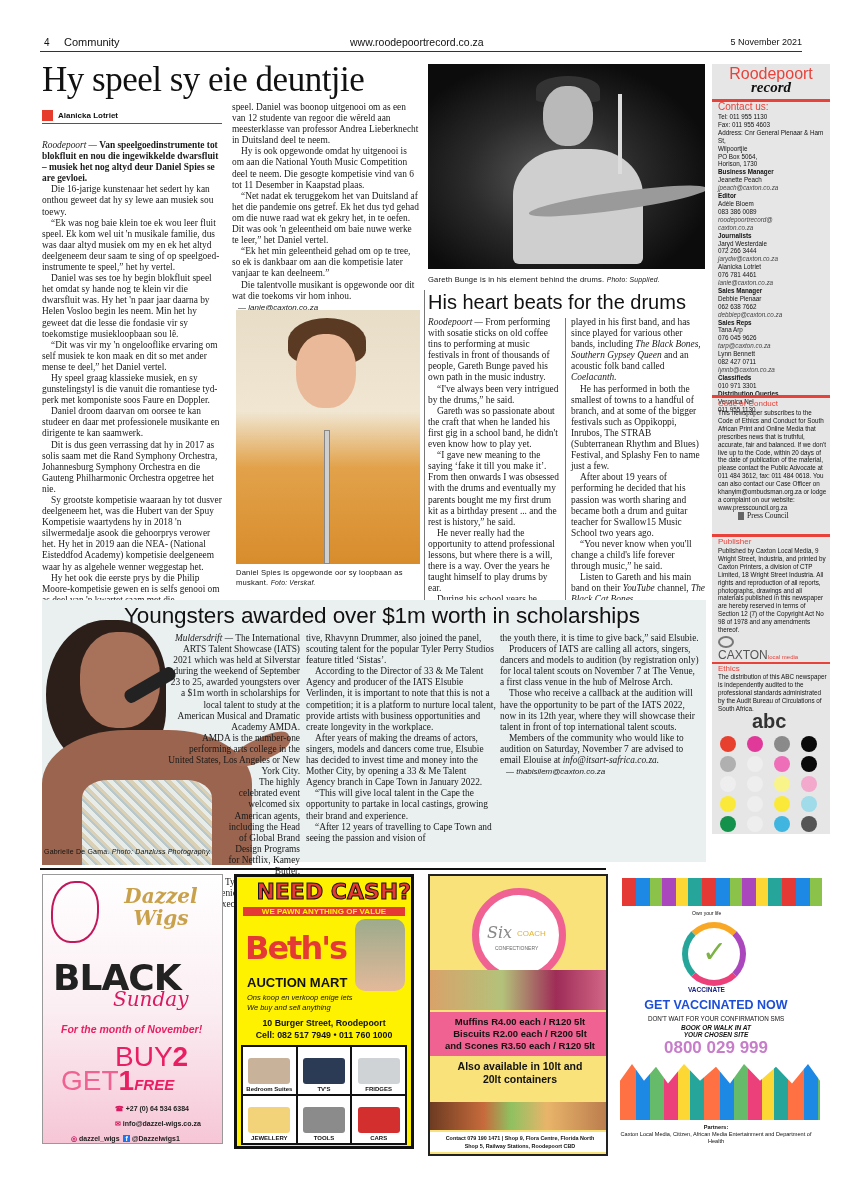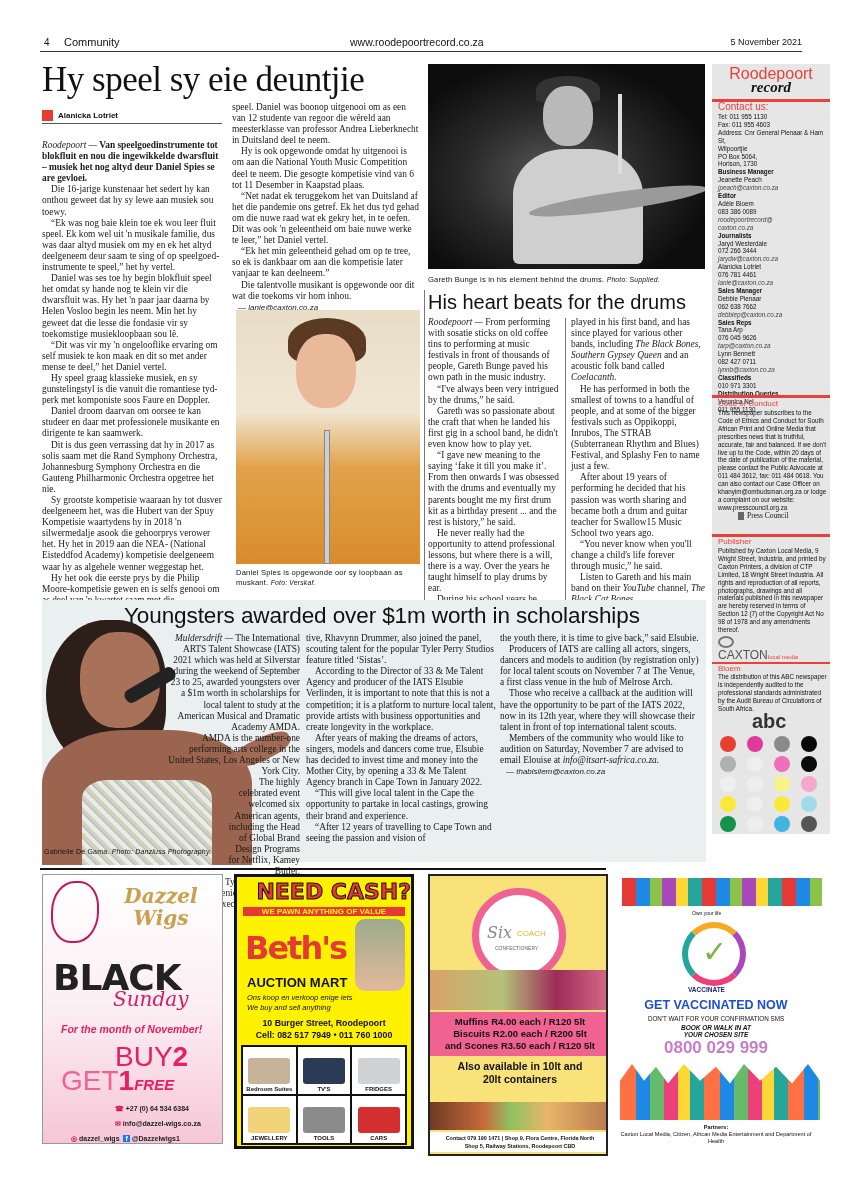--- a/index.html
+++ b/index.html
@@ -136,21 +136,21 @@
 <div id="col3" class="abs txt">
   <p class="noind"><span class="it">Roodepoort —</span> <span>From performing with sosatie sticks on old coffee tins to performing at music festivals in front of thousands of people, Gareth Bunge paved his own path in the music industry.</span></p>
   <p>“I've always been very intrigued by the drums,” he said.</p>
   <p>Gareth was so passionate about the craft that when he landed his first gig in a school band, he didn't even know how to play yet.</p>
   <p>“I gave new meaning to the saying ‘fake it till you make it’. From then onwards I was obsessed with the drums and eventually my parents bought me my first drum kit as a birthday present ... and the rest is history,” he said.</p>
   <p>He never really had the opportunity to attend professional lessons, but where there is a will, there is a way. Over the years he taught himself to play drums by ear.</p>
   <p>During his school years he</p>
 </div>
 <div id="col4" class="abs txt">
   <p class="noind"><span>played in his first band, and has since played for various other bands, including </span><span class="it">The Black Bones, Southern Gypsey Queen</span><span> and an acoustic folk band called </span><span class="it">Coelacanth.</span></p>
-  <p>He has performed in both the smallest of towns to a handful of people, and at some of the bigger festivals such as Oppikoppi, Inrubos, The STRAB (Subterranean Rhythm and Blues) Festival, and Splashy Fen to name just a few.</p>
+  <p>He has performed in both the smallest of towns to a handful of branch, and at some of the bigger festivals such as Oppikoppi, Inrubos, The STRAB (Subterranean Rhythm and Blues) Festival, and Splashy Fen to name just a few.</p>
   <p>After about 19 years of performing he decided that his passion was worth sharing and became both a drum and guitar teacher for Swallow15 Music School two years ago.</p>
   <p>“You never know when you'll change a child's life forever through music,” he said.</p>
   <p><span>Listen to Gareth and his main band on their </span><span class="it">YouTube</span><span> channel, </span><span class="it">The Black Cat Bones.</span></p>
   <div class="byline-email">— lanie@caxton.co.za</div>
 </div>
 
 <div id="side" class="abs">
   <div class="logo1">Roodepoort</div>
   <div class="logo2">record</div>
   <div class="redbar" style="top:35px"></div>
@@ -197,21 +197,21 @@
   <div class="redbar" style="top:331px"></div>
   <div class="sidehead" style="top:335px;font-size:8px">Code of Conduct</div>
   <div class="sidetxt" style="top:345px">This newspaper subscribes to the Code of Ethics and Conduct for South African Print and Online Media that prescribes news that is truthful, accurate, fair and balanced. If we don't live up to the Code, within 20 days of the date of publication of the material, please contact the Public Advocate at 011 484 3612, fax: 011 484 0618. You can also contact our Case Officer on khanyim@ombudsman.org.za or lodge a complaint on our website: www.presscouncil.org.za</div>
   <div class="abs" style="left:26px;top:448px;font-family:'Liberation Serif',serif;font-size:7.5px;line-height:8px;border-left:6px solid #666;padding-left:3px">Press Council</div>
   <div class="redbar" style="top:470px"></div>
   <div class="sidehead" style="top:473px;font-size:8px">Publisher</div>
   <div class="sidetxt" style="top:483px">Published by Caxton Local Media, 9 Wright Street, Industria, and printed by Caxton Printers, a division of CTP Limited, 18 Wright Street Industria. All rights and reproduction of all reports, photographs, drawings and all materials published in this newspaper are hereby reserved in terms of Section 12 (7) of the Copyright Act No 98 of 1978 and any amendments thereof.</div>
   <div class="abs" style="left:6px;top:572px;width:16px;height:12px;border-radius:50%;border:2px solid #777"></div>
   <div class="abs" style="left:6px;top:584px;font-family:'Liberation Sans',sans-serif;font-size:12px;color:#555"><span>CAXTON</span><span style="font-size:6px;color:#e8423a">local media</span></div>
   <div class="redbar" style="top:598px;height:2px"></div>
-  <div class="sidehead" style="top:600px;font-size:8px">Bloem</div>
+  <div class="sidehead" style="top:600px;font-size:8px">Ethics</div>
   <div class="sidetxt" style="top:609px">The distribution of this ABC newspaper is independently audited to the professional standards administrated by the Audit Bureau of Circulations of South Africa.</div>
   <div class="abs" style="left:40px;top:646px;font-family:'Liberation Sans',sans-serif;font-weight:bold;font-size:20px;color:#333">abc</div>
   <div id="swatches" class="abs" style="left:0;top:670px;width:118px;height:100px">
       <div class="swatch" style="left: 8px; top: 2px; background: rgb(232, 64, 46);"></div>
       <div class="swatch" style="left: 35px; top: 2px; background: rgb(224, 57, 154);"></div>
       <div class="swatch" style="left: 62px; top: 2px; background: rgb(138, 138, 138);"></div>
       <div class="swatch" style="left: 89px; top: 2px; background: rgb(10, 10, 10);"></div>
       <div class="swatch" style="left: 8px; top: 22px; background: rgb(176, 176, 176);"></div>
       <div class="swatch" style="left: 35px; top: 22px; background: rgb(238, 238, 238);"></div>
       <div class="swatch" style="left: 62px; top: 22px; background: rgb(238, 111, 184);"></div>

